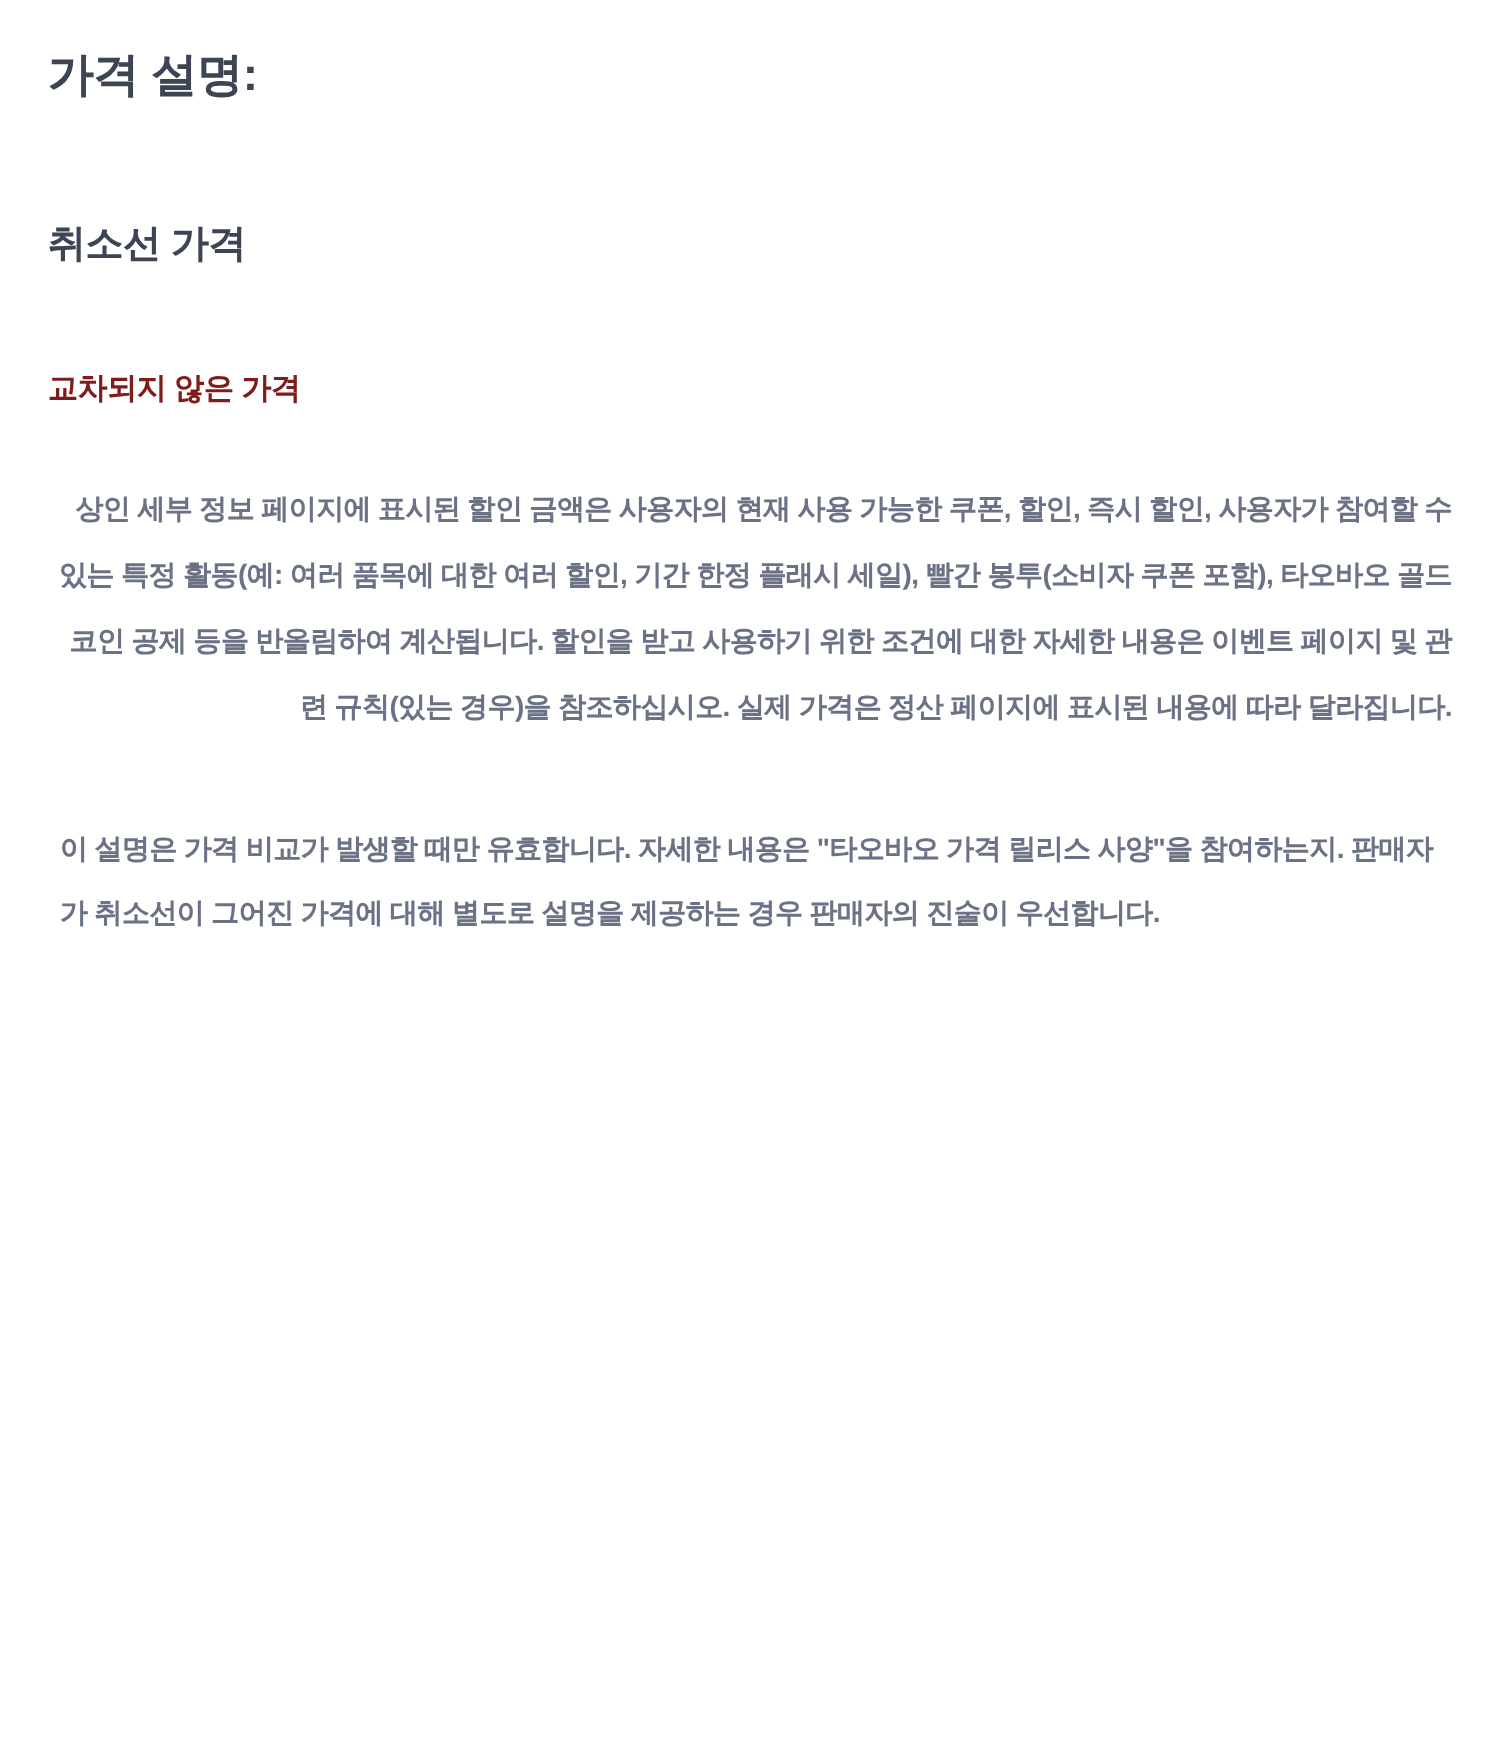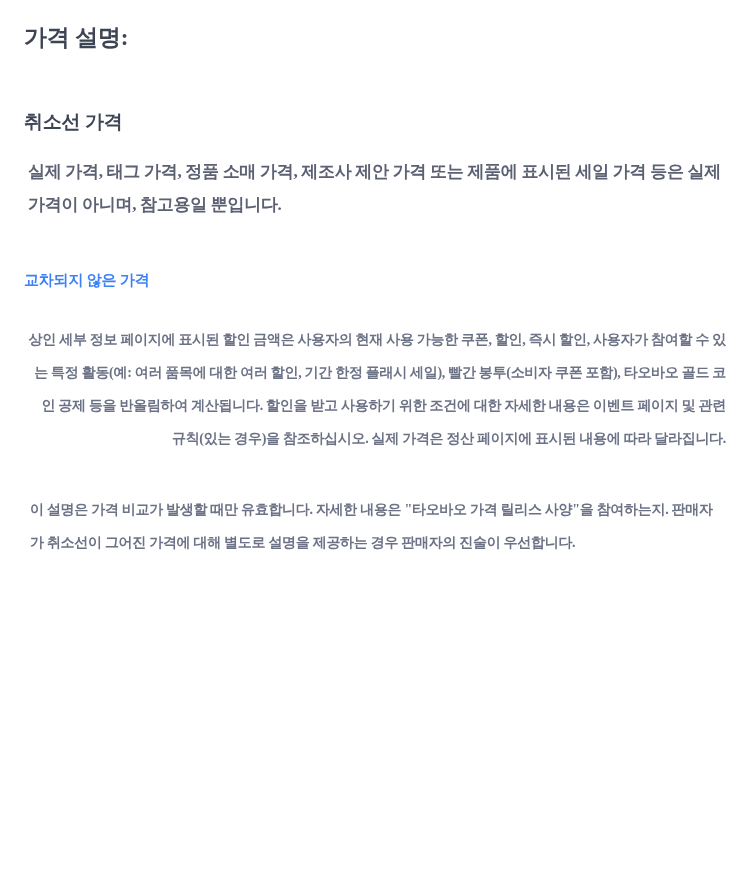--- a/index.html
+++ b/index.html
@@ -13,21 +13,20 @@
     font-family: "Liberation Sans", sans-serif;
     color: #5b6173;
     overflow: hidden;
   }
   .page {
     position: relative;
     width: 750px;
     height: 853px;
     box-sizing: border-box;
     padding: 0 24px;
-    font-family: Liberation Serif, serif;
   }
   .main-title {
     font-size: 23px;
     font-weight: bold;
     color: #3d4454;
     margin: 0;
     padding-top: 22px;
     letter-spacing: -0.2px;
   }
   .section-title-lg {
@@ -44,21 +43,21 @@
     color: #5b6173;
     line-height: 1.95;
     margin: 0;
     padding-top: 20px;
     padding-left: 4px;
     letter-spacing: -0.3px;
   }
   .section-title-sm {
     font-size: 15px;
     font-weight: bold;
-    color: #3b82f6;
+    color: #7f1d1d;
     margin: 0;
     padding-top: 50px;
     letter-spacing: -0.2px;
   }
   .body-block {
     font-size: 14px;
     font-weight: bold;
     color: #6c7286;
     line-height: 2.35;
     margin: 0;
@@ -72,21 +71,20 @@
 </style>
 </head>
 <body>
 
 <div class="page">
 
   <h1 class="main-title">가격 설명:</h1>
 
   <h2 class="section-title-lg">취소선 가격</h2>
 
-  <p class="lead">실제 가격, 태그 가격, 정품 소매 가격, 제조사 제안 가격 또는 제품에 표시된 세일 가격 등은 실제 가격이 아니며, 참고용일 뿐입니다.</p>
 
   <h3 class="section-title-sm">교차되지 않은 가격</h3>
 
 
   <p class="body-block gap-2 indent-1">상인 세부 정보 페이지에 표시된 할인 금액은 사용자의 현재 사용 가능한 쿠폰, 할인, 즉시 할인, 사용자가 참여할 수 있는 특정 활동(예: 여러 품목에 대한 여러 할인, 기간 한정 플래시 세일), 빨간 봉투(소비자 쿠폰 포함), 타오바오 골드 코인 공제 등을 반올림하여 계산됩니다. 할인을 받고 사용하기 위한 조건에 대한 자세한 내용은 이벤트 페이지 및 관련 규칙(있는 경우)을 참조하십시오. 실제 가격은 정산 페이지에 표시된 내용에 따라 달라집니다.</p>
 
   <p class="body-block gap-4 indent-2">이 설명은 가격 비교가 발생할 때만 유효합니다. 자세한 내용은 "타오바오 가격 릴리스 사양"을 참여하는지. 판매자가 취소선이 그어진 가격에 대해 별도로 설명을 제공하는 경우 판매자의 진술이 우선합니다.</p>
 
 </div>
 

